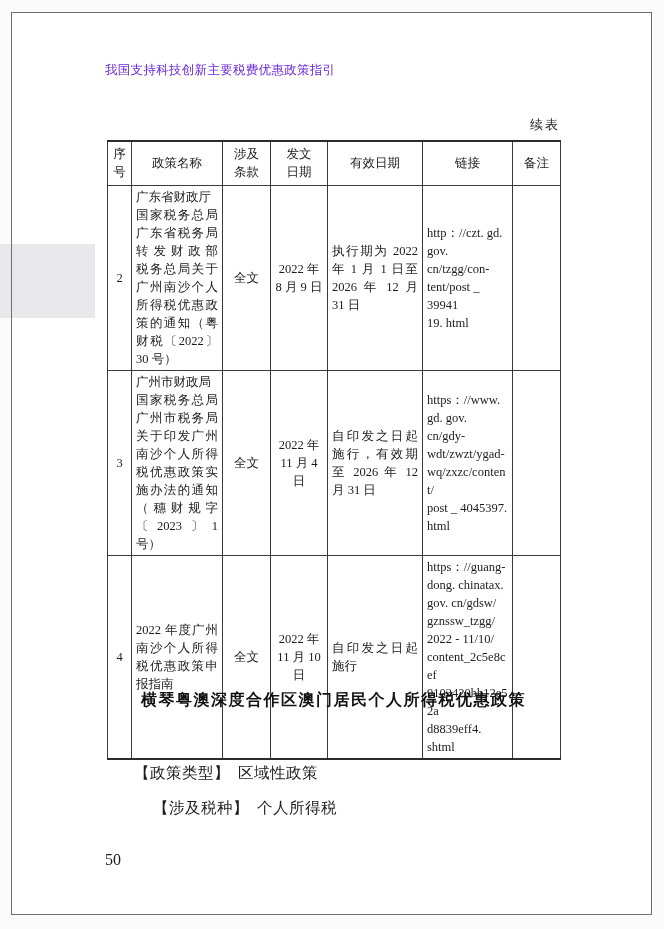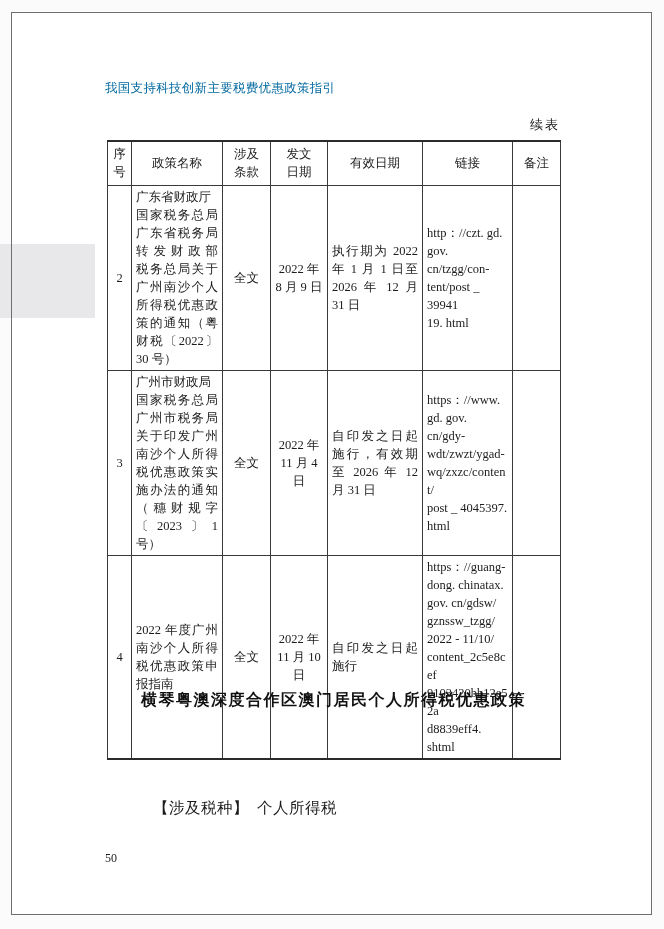--- a/index.html
+++ b/index.html
@@ -24,22 +24,22 @@
   }
   .side-tab {
     position: absolute; left: -11px; top: 232px;
     width: 95px; height: 74px;
     background: #e8e8ea;
     z-index: 1;
   }
   .content { position: absolute; inset: 0; z-index: 3; }
 
   .running-header {
-    position: absolute; left: 94px; top: 68px;
-    font-size: 12.5px; letter-spacing: 0.3px; color: #0369a1;
+    position: absolute; left: 94px; top: 50px;
+    font-size: 12.5px; letter-spacing: 0.3px; color: #6d28d9;
   }
   .continued {
     position: absolute; left: 96px; top: 104px; width: 453px;
     text-align: right; font-size: 13px; letter-spacing: 2px;
   }
 
   table.policy {
     position: absolute; left: 96px; top: 128px;
     width: 453px;
     border-collapse: collapse; table-layout: fixed;
@@ -94,21 +94,21 @@
   .meta-line {
     position: absolute; left: 123px;
     font-size: 15.5px; letter-spacing: 0.5px;
   }
   .meta-1 { top: 751px; }
   .meta-2 { top: 786px; margin-left: 19px; }
   .meta-line .value { margin-left: 8px; }
 
   .page-num {
     position: absolute; left: 94px; top: 839px;
-    font-size: 12px;
+    font-size: 16px;
   }
 </style>
 </head>
 <body>
 
 <div class="page">
   <div class="side-tab"></div>
 
   <div class="content">
 
@@ -184,20 +184,23 @@
 content_2c5e8cef
 9103420bb12e52a
 d8839eff4. shtml</span></td>
         <td class="cell-remark"></td>
       </tr>
     </tbody>
       </table>
 
     <div class="section-heading">横琴粤澳深度合作区澳门居民个人所得税优惠政策</div>
 
+    <div class="meta-line meta-1">
+      <span class="label">【政策类型】</span><span class="value">区域性政策</span>
+    </div>
     <div class="meta-line meta-2">
       <span class="label">【涉及税种】</span><span class="value">个人所得税</span>
     </div>
 
     <div class="page-num">50</div>
   </div>
 
   <div class="page-border"></div>
 </div>
 

